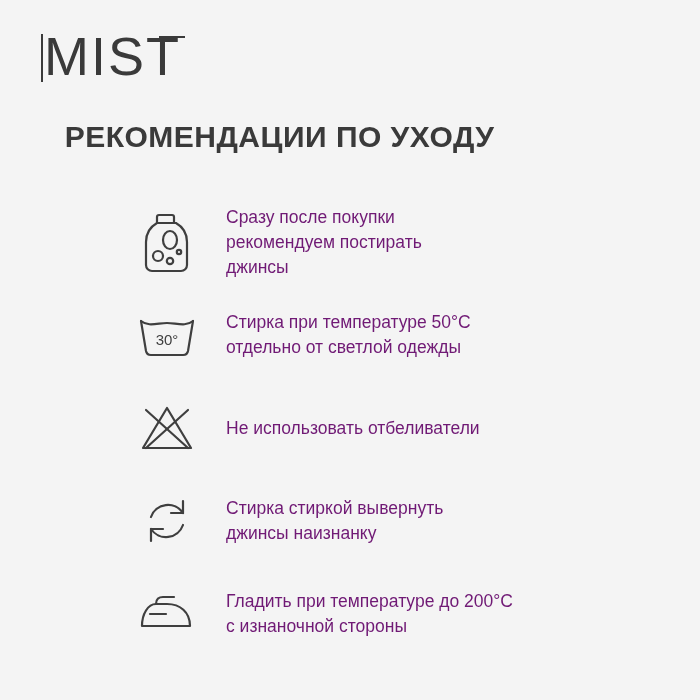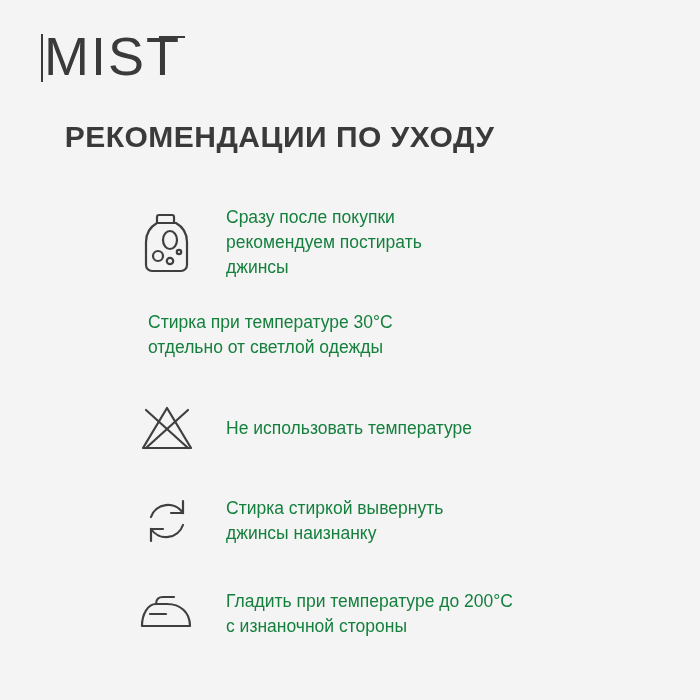--- a/index.html
+++ b/index.html
@@ -95,21 +95,21 @@
     height: 78px;
   }
   .icon-cell svg {
     display: block;
   }
   .text-cell {
     flex: 1 1 auto;
     padding-left: 20px;
     font-size: 17.5px;
     line-height: 25px;
-    color: #15803d;
+    color: #701a75;
     white-space: pre-line;
   }
 </style>
 </head>
 <body>
 
 <div class="page">
 
   <div class="brand">
     <span class="brand-word">MIST</span>
@@ -129,33 +129,40 @@
           <circle cx="31" cy="52" r="3.2"></circle>
           <circle cx="40" cy="43" r="2.2"></circle>
         </svg>
       </div>
       <div class="text-cell">Сразу после покупки
 рекомендуем постирать
 джинсы</div>
     </div>
 
     <div class="care-row">
-      <div class="text-cell">Стирка при температуре 30°С
+      <div class="icon-cell">
+        <svg width="62" height="48" viewBox="0 0 62 48" fill="none" stroke="#3f3f3f" stroke-width="2.2" stroke-linecap="round" stroke-linejoin="round">
+          <path d="M5 10 C12 16 22 12 31 12 C40 12 50 16 57 10"></path>
+          <path d="M5 10 L10 40 a5 5 0 0 0 5 4 h32 a5 5 0 0 0 5 -4 L57 10"></path>
+          <text x="31" y="34" font-family="Liberation Sans, sans-serif" font-size="15" fill="#3f3f3f" stroke="none" text-anchor="middle">30°</text>
+        </svg>
+      </div>
+      <div class="text-cell">Стирка при температуре 50°С
 отдельно от светлой одежды</div>
     </div>
 
     <div class="care-row">
       <div class="icon-cell">
         <svg width="58" height="52" viewBox="0 0 58 52" fill="none" stroke="#3f3f3f" stroke-width="2.2" stroke-linecap="round" stroke-linejoin="round">
           <path d="M29 6 L53 46 H5 Z"></path>
           <path d="M8 8 L50 46"></path>
           <path d="M50 8 L8 46"></path>
         </svg>
       </div>
-      <div class="text-cell">Не использовать температуре</div>
+      <div class="text-cell">Не использовать отбеливатели</div>
     </div>
 
     <div class="care-row">
       <div class="icon-cell">
         <svg width="56" height="56" viewBox="0 0 56 56" fill="none" stroke="#3f3f3f" stroke-width="2.2" stroke-linecap="round" stroke-linejoin="round">
           <path d="M44 20 A18 18 0 0 0 12 24"></path>
           <path d="M12 36 A18 18 0 0 0 44 32"></path>
           <path d="M44 8 L44 20 L32 20"></path>
           <path d="M12 48 L12 36 L24 36"></path>
         </svg>

